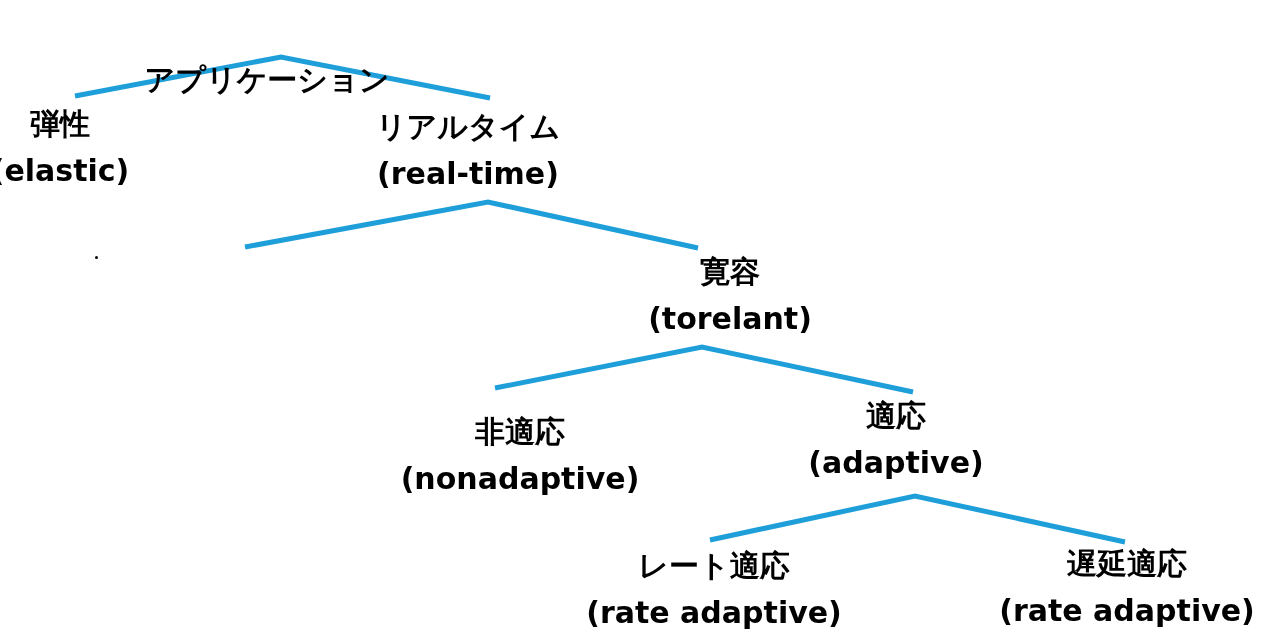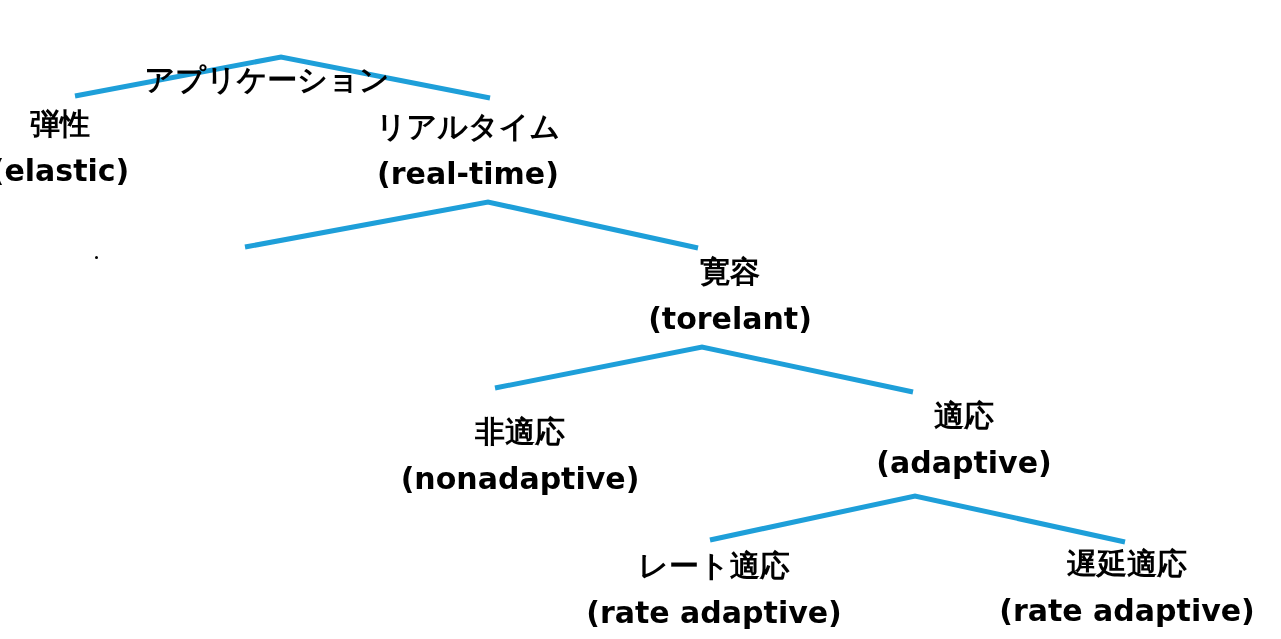--- a/index.html
+++ b/index.html
@@ -80,21 +80,21 @@
   <div class="node" style="left:730px; top:248px;">
     <span class="line">寛容</span>
     <span class="line">(torelant)</span>
   </div>
 
   <div class="node" style="left:520px; top:392px;margin-top:16px;">
     <span class="line">非適応</span>
     <span class="line">(nonadaptive)</span>
   </div>
 
-  <div class="node" style="left:964px; top:392px;">
+  <div class="node" style="left:896px; top:392px;">
     <span class="line">適応</span>
     <span class="line">(adaptive)</span>
   </div>
 
   <div class="node" style="left:714px; top:542px;">
     <span class="line">レート適応</span>
     <span class="line">(rate adaptive)</span>
   </div>
 
   <div class="node" style="left:1127px; top:540px;">

